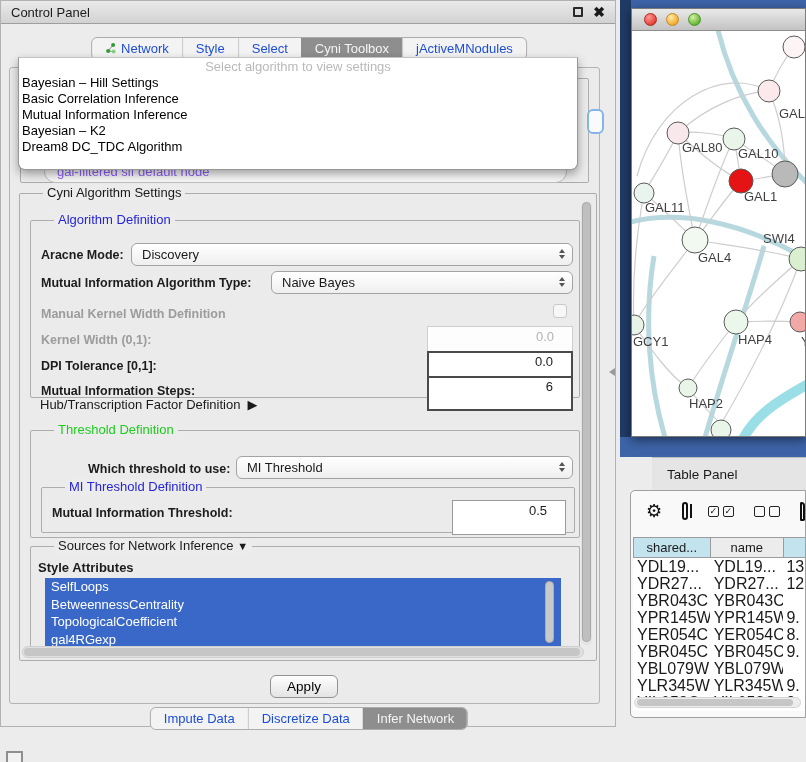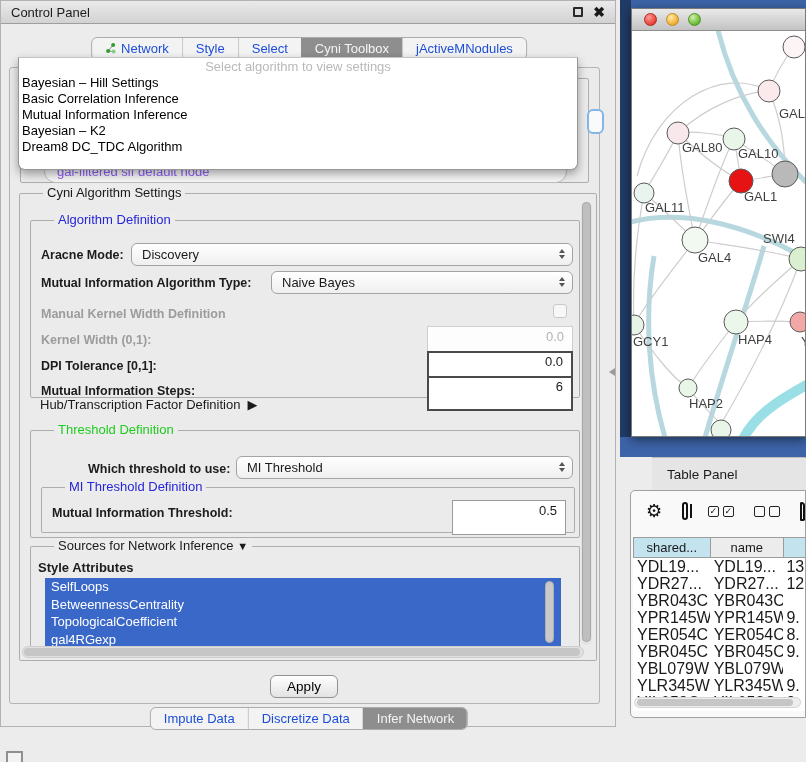--- a/index.html
+++ b/index.html
@@ -42,21 +42,21 @@
   .settings-grp { left:18px; top:192px; width:578px; height:468px; }
   .vscroll-track { position:absolute; right:4px; top:7px; width:11px; height:444px; background:#e3e3e3; border-radius:6px; }
   .vscroll-thumb { margin:1px; height:440px; background:#bfbfbf; border:1px solid #a8a8a8; border-radius:6px; }
 
   .flabel { position:absolute; font-size:12.5px; font-weight:bold; color:#1c1c1c; white-space:nowrap; }
   .flabel.disabled { color:#9c9c9c; }
   .combo { position:absolute; height:23px; border:1px solid #a3a3a3; border-radius:6px; background:linear-gradient(#ffffff,#efefef); line-height:21px; padding-left:10px; }
   .spin { position:absolute; right:7px; top:5px; display:flex; flex-direction:column; gap:2px; }
   .spin-up { width:0; height:0; border-left:3.5px solid transparent; border-right:3.5px solid transparent; border-bottom:4px solid #555; }
   .spin-down { width:0; height:0; border-left:3.5px solid transparent; border-right:3.5px solid transparent; border-top:4px solid #555; }
-  .tfield { position:absolute; height:35px; border:1px solid #bdbdbd; background:#fff; text-align:right; padding:0 8px; line-height:19px; }
+  .tfield { position:absolute; height:35px; border:1px solid #bdbdbd; background:#fff; text-align:right; padding:0 18px; line-height:19px; }
   .tfield.disabled { color:#b3b3b3; border-color:#cfcfcf; background:#fdfdfd; }
   .tfield.strong { border:2px solid #4a4a4a; line-height:17px; }
   .cbox { position:absolute; width:14px; height:14px; border:1px solid #c9c9c9; border-radius:3px; background:#f7f7f7; }
 
   .hub-row { position:absolute; left:20px; top:203px; font-size:13px; display:flex; align-items:center; gap:7px; }
   .tri-right { font-size:13px; }
 
   .attr-list { position:absolute; left:14px; top:31px; width:516px; height:73px; background:#fff; overflow:hidden; }
   .attr-item { height:17.5px; line-height:17.5px; padding-left:6px; background:#3a68c8; color:#fff; }
   .list-vscroll { position:absolute; right:7px; top:3px; width:9px; height:62px; background:#c9c9c9; border:1px solid #aeaeae; border-radius:5px; }

